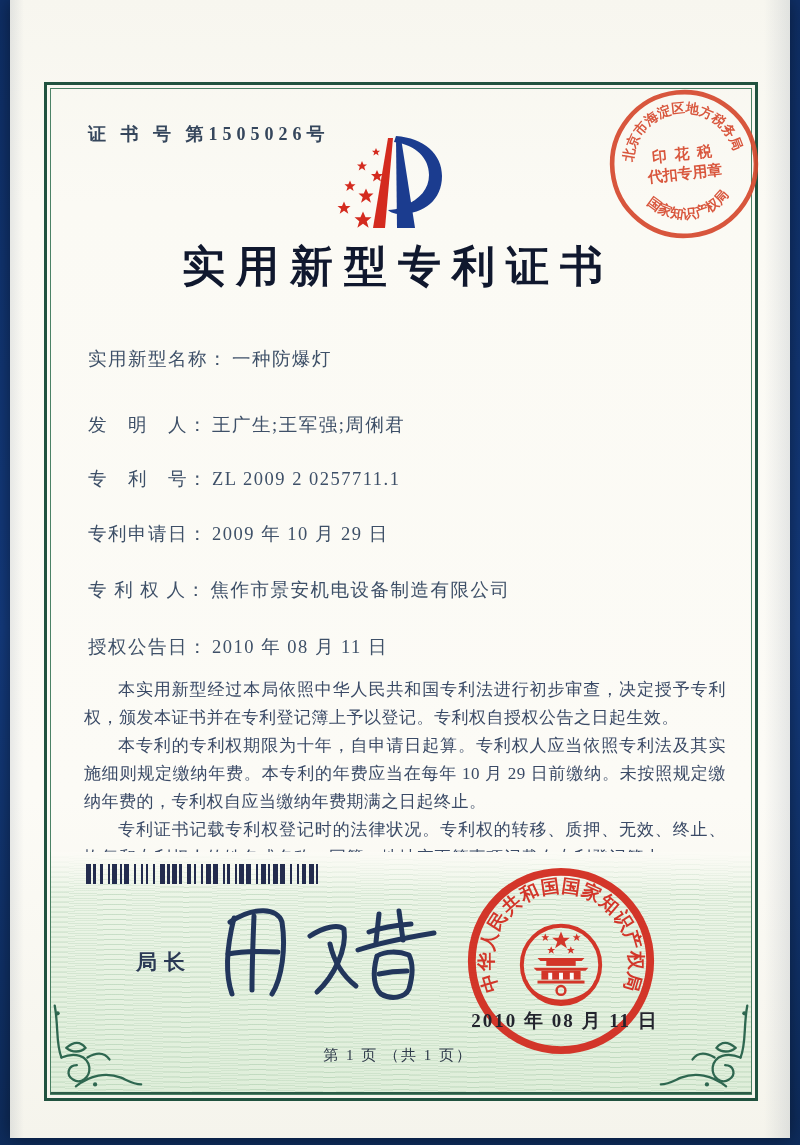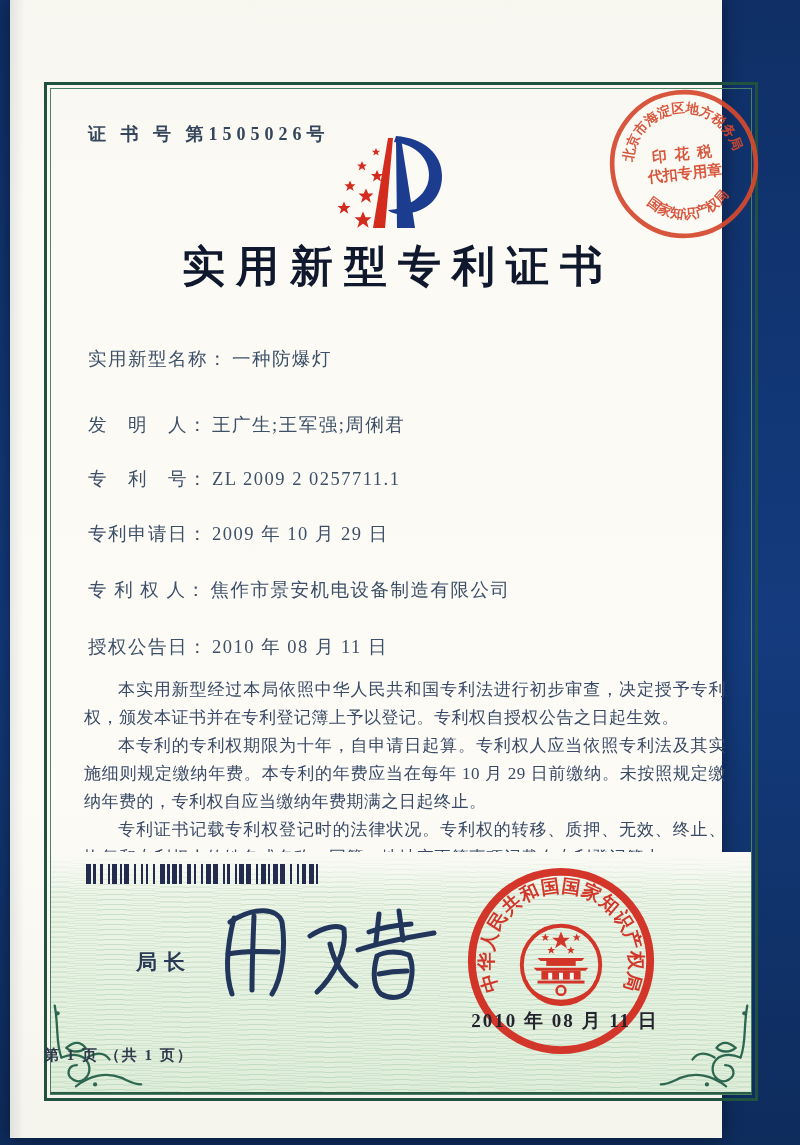--- a/index.html
+++ b/index.html
@@ -2,21 +2,21 @@
 <html><head>
 <meta charset="utf-8">
 <style>
   html,body{margin:0;padding:0;}
   body{
     width:800px;height:1145px;overflow:hidden;position:relative;
     background:linear-gradient(180deg,#0f2f66 0%,#143b7e 55%,#0e2c5c 100%);
     font-family:"Liberation Serif","DejaVu Serif",serif;
   }
   .page{
-    position:absolute;left:10px;top:0;width:712px;height:1138px;
+    position:absolute;left:10px;top:0;width:780px;height:1138px;
     background:linear-gradient(180deg,#f7f6ef 0%,#fbfaf4 18%,#fcfbf6 70%,#f5f4ec 100%);
     box-shadow:0 0 18px rgba(0,0,0,.45);
   }
   .frame{
     position:absolute;left:34px;top:82px;width:708px;height:1013px;
     border:3px solid #20523f;
   }
   .frame .inner-line{
     position:absolute;inset:3px;border:1px solid #4b8266;pointer-events:none;
   }
@@ -64,22 +64,22 @@
     font-size:21px;letter-spacing:7px;color:#2b3a55;font-weight:600;
     font-family:"Liberation Sans","DejaVu Sans",sans-serif;
   }
   .signature{position:absolute;left:196px;top:896px;width:250px;height:125px;}
   .office-seal{position:absolute;left:453px;top:863px;width:196px;height:196px;}
   .seal-date{
     position:absolute;left:440px;top:1008px;width:230px;text-align:center;
     font-size:19px;font-weight:700;color:#23242e;letter-spacing:2px;z-index:5;
   }
   .footer{
-    position:absolute;left:34px;top:1046px;width:708px;text-align:left;
-    font-size:15px;color:#2e3a4a;letter-spacing:2px;z-index:4;font-weight:bold;
+    position:absolute;left:34px;top:1046px;width:708px;text-align:center;
+    font-size:15px;color:#2e3a4a;letter-spacing:2px;z-index:4;
   }
   .edge-shade{
     position:absolute;left:0;top:0;width:100%;height:100%;pointer-events:none;
     background:linear-gradient(90deg,rgba(40,60,90,.10) 0,rgba(0,0,0,0) 14px,rgba(0,0,0,0) 754px,rgba(60,80,110,.12) 100%);
   }
 </style>
 </head>
 <body>
 
 <div class="page">

